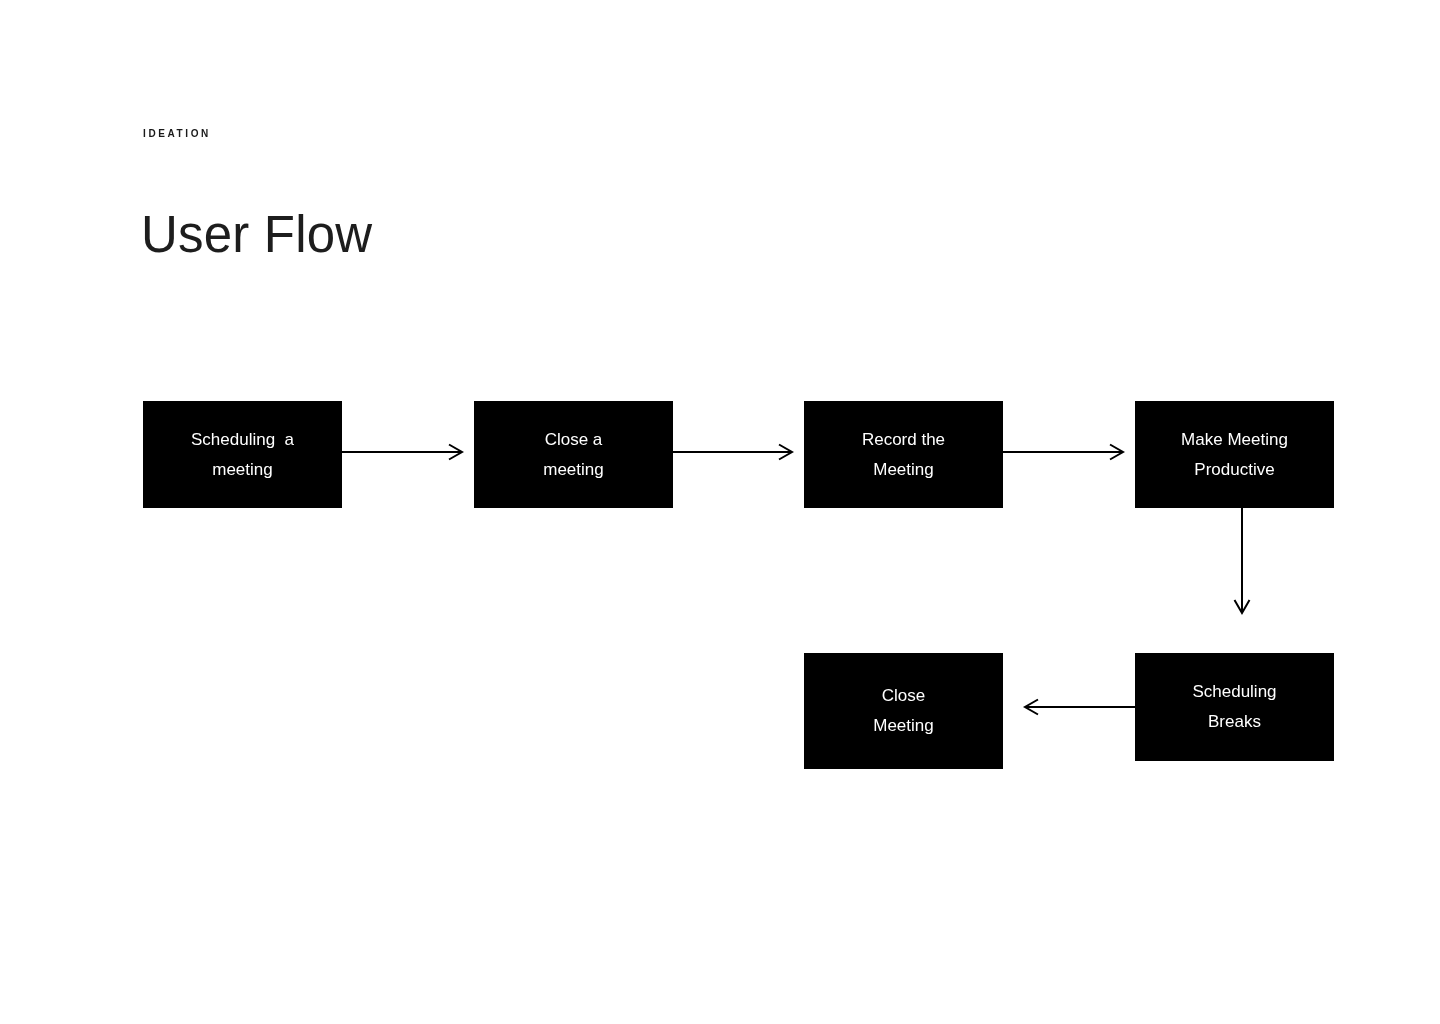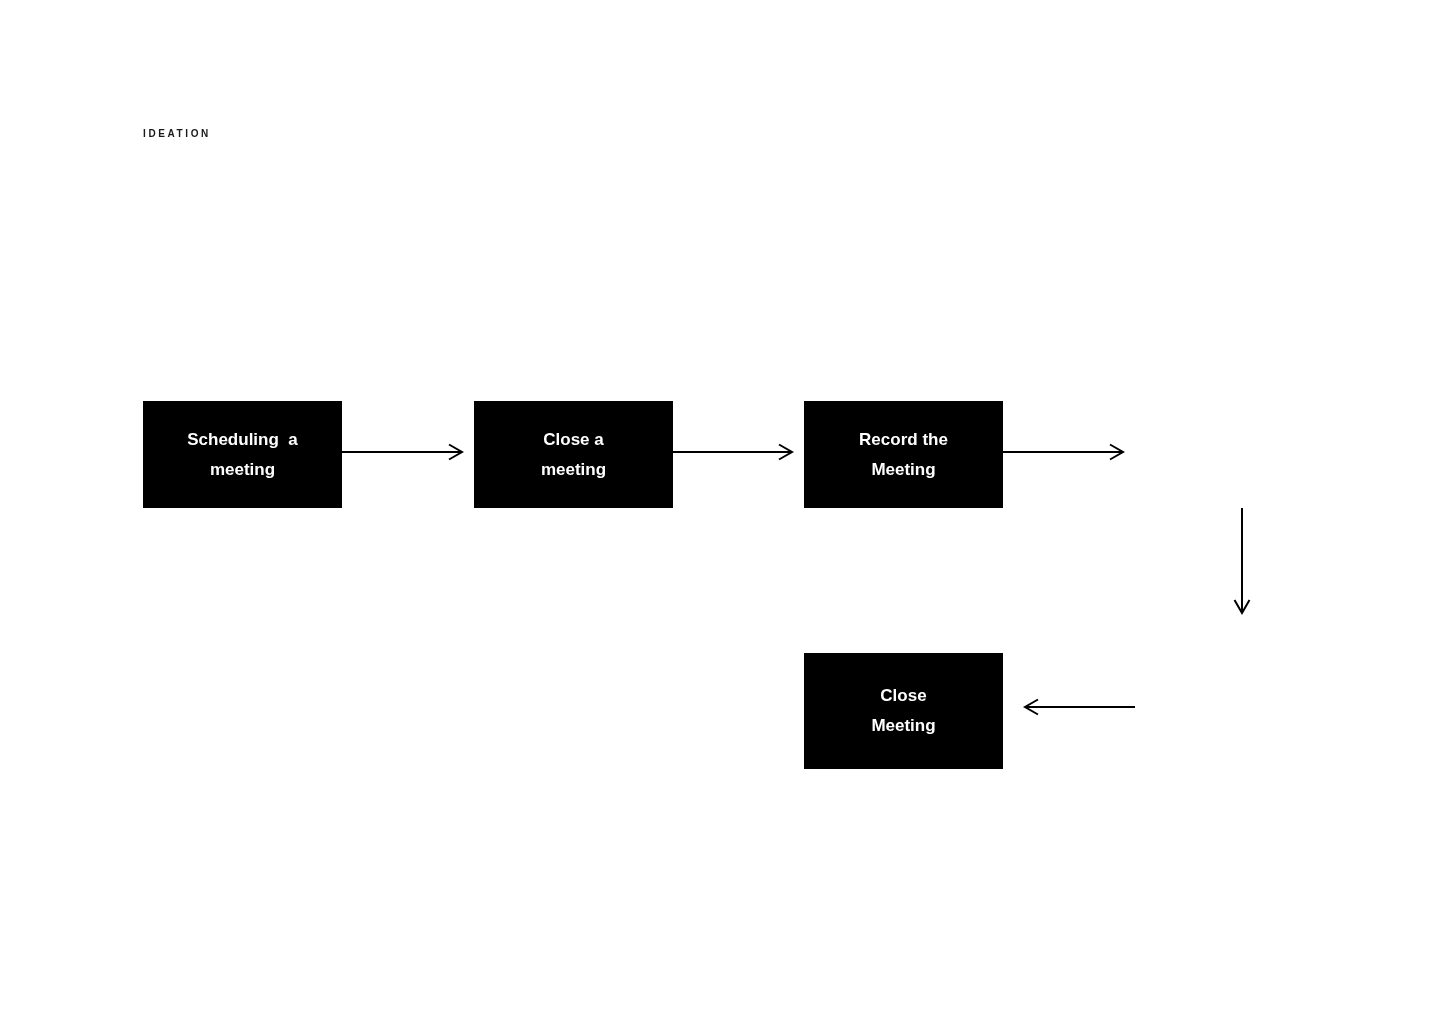--- a/index.html
+++ b/index.html
@@ -63,37 +63,38 @@
     background: var(--node-fill);
     display: flex;
     align-items: center;
     justify-content: center;
     text-align: center;
   }
   .node-label {
     color: var(--node-text);
     font-size: 17px;
     line-height: 30px;
-    font-weight: 700;
+    font-weight: 400;
     white-space: pre-wrap;
   }
   .node-1 { left: 143px;  top: 401px; }
   .node-2 { left: 474px;  top: 401px; }
   .node-3 { left: 804px;  top: 401px; }
   .node-4 { left: 1135px; top: 401px; }
   .node-5 { left: 804px;  top: 653px; height: 116px; }
   .node-6 { left: 1135px; top: 653px; height: 108px; }
 </style>
 </head>
 <body>
 
 <div class="canvas">
 
   <div class="eyebrow">IDEATION</div>
 
+  <h1 class="title">User Flow</h1>
 
   <svg class="arrows" viewBox="0 0 1440 1024" xmlns="http://www.w3.org/2000/svg">
     <path d="M342 452 H461 M449 444.5 L462 452 L449 459.5"></path>
     <path d="M672 452 H791 M779 444.5 L792 452 L779 459.5"></path>
     <path d="M1003 452 H1122 M1110 444.5 L1123 452 L1110 459.5"></path>
     <path d="M1242 508 V612 M1234.5 600 L1242 613 L1249.5 600"></path>
     <path d="M1135 707 H1026 M1038 699.5 L1025 707 L1038 714.5"></path>
   </svg>
 
   <div class="node node-1">
@@ -104,20 +105,28 @@
   <div class="node node-2">
     <span class="node-label">Close a
 meeting</span>
   </div>
 
   <div class="node node-3">
     <span class="node-label">Record the
 Meeting</span>
   </div>
 
+  <div class="node node-4">
+    <span class="node-label">Make Meeting
+Productive</span>
+  </div>
 
   <div class="node node-5">
     <span class="node-label">Close
 Meeting</span>
   </div>
 
+  <div class="node node-6">
+    <span class="node-label">Scheduling
+Breaks</span>
+  </div>
 
 </div>
 
 </body></html>

